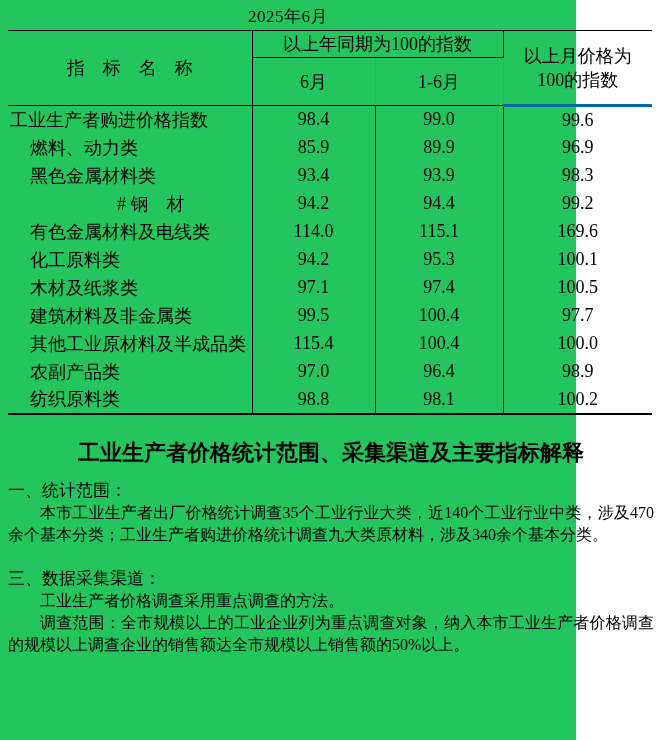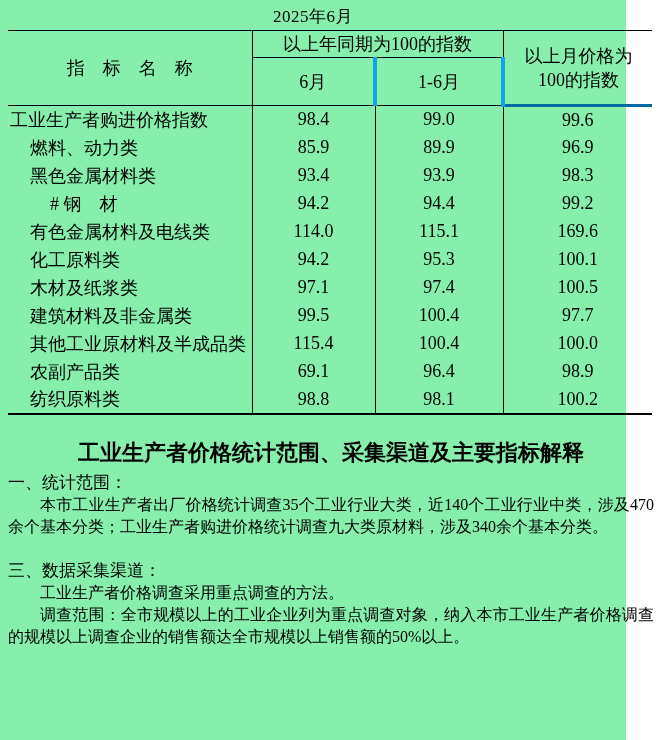--- a/index.html
+++ b/index.html
@@ -3,21 +3,21 @@
 <meta charset="utf-8">
 <style>
   * { margin: 0; padding: 0; box-sizing: border-box; }
   html, body { background: #ffffff; }
   body {
     width: 660px; height: 740px;
     font-family: "Liberation Serif", "DejaVu Serif", serif;
     color: #000000;
     overflow: hidden;
   }
-  .page { position: relative; width: 626px; height: 740px; background: #86efac; }
+  .page { position: relative; width: 576px; height: 740px; background: #22c55e; }
 
   .doc-title {
     padding-top: 6px;
     text-align: center;
     font-size: 17px;
     line-height: 22px;
     letter-spacing: 0.5px;
   }
 
   table.idx {
@@ -49,47 +49,47 @@
     border-right: 1px solid #000;
     border-bottom: 1px solid #000;
     text-align: center;
   }
   th.th-mom {
     border-bottom: 3px solid #0369a1;
     text-align: center;
     line-height: 24px;
   }
   th.th-sub {
-    border-right: 4px solid #0ea5e9;
+    border-right: 1px solid #0ea5e9;
     border-bottom: 1px solid #000;
     text-align: center;
   }
 
   td.label {
     border-right: 1px solid #000;
     white-space: nowrap;
     text-align: left;
   }
   td.label.i0 { padding-left: 2px; margin-top: 11px; }
   td.label.i1 { padding-left: 22px; }
-  td.label.i2 { padding-left: 42px; }
+  td.label.i2 { padding-left: 42px; text-align: center; }
   td.num { text-align: center; white-space: nowrap; }
   td.num.mid { border-right: 1px solid #000; }
 
   .notes { margin-left: 8px; width: 646px; }
   .notes-heading {
     margin-top: 27px;
     text-align: center;
     font-weight: bold;
     font-size: 22px;
     line-height: 22px;
   }
   .note-section { margin-top: 0; }
   .note-title {
-    margin-top: 8px;
+    margin-top: 16px;
     font-size: 17px;
     line-height: 22px;
   }
   .note-title.gap { margin-top: 22px; }
   .note-para {
     font-size: 16px;
     line-height: 22px;
     text-indent: 2em;
     text-align: justify;
   }
@@ -172,21 +172,21 @@
           <td class="num">97.7</td>
         </tr>
         <tr>
           <td class="label i1">其他工业原材料及半成品类</td>
           <td class="num mid">115.4</td>
           <td class="num mid">100.4</td>
           <td class="num">100.0</td>
         </tr>
         <tr>
           <td class="label i1">农副产品类</td>
-          <td class="num mid">69.1</td>
+          <td class="num mid">97.0</td>
           <td class="num mid">96.4</td>
           <td class="num">98.9</td>
         </tr>
         <tr>
           <td class="label i1">纺织原料类</td>
           <td class="num mid">98.8</td>
           <td class="num mid">98.1</td>
           <td class="num">100.2</td>
         </tr>
       </tbody>

